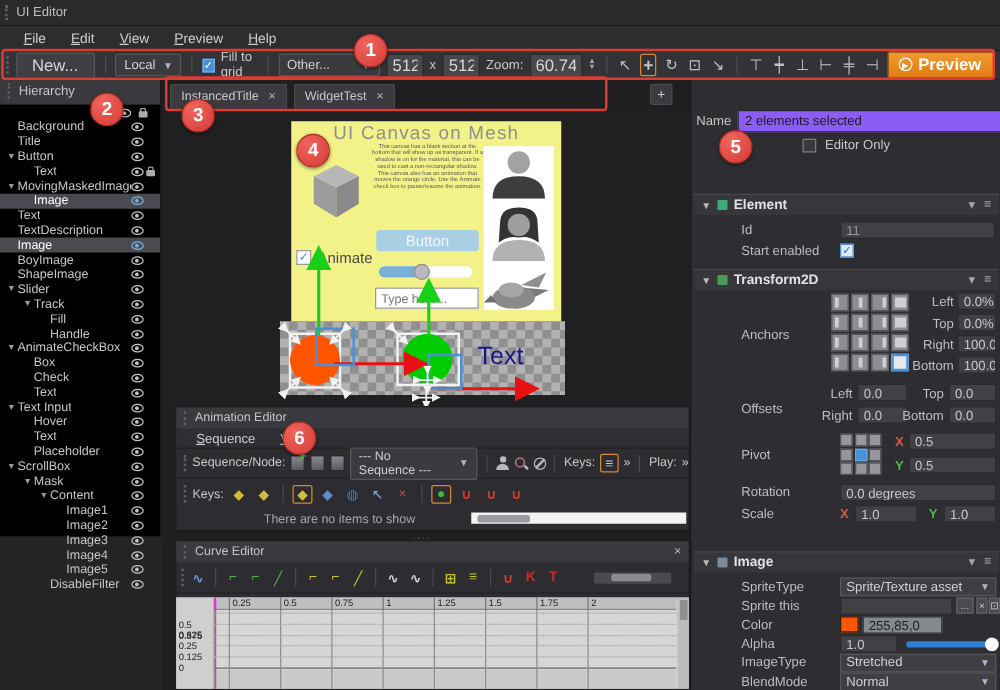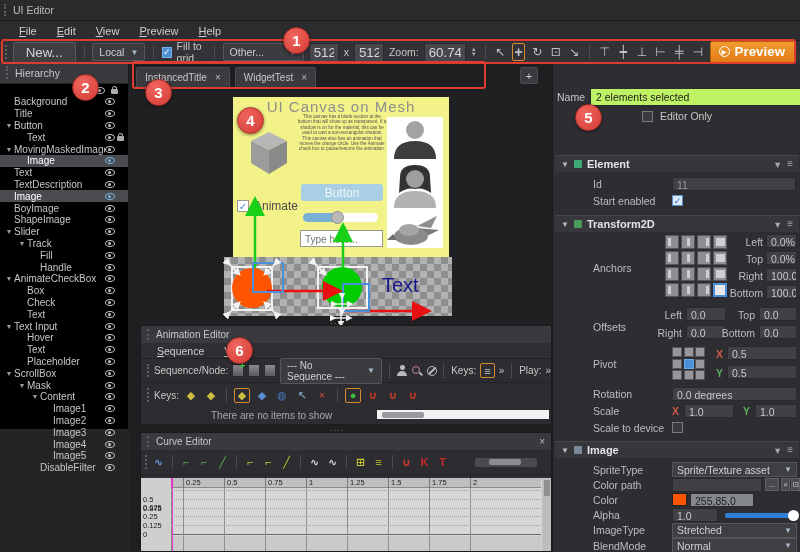--- a/index.html
+++ b/index.html
@@ -138,21 +138,21 @@
   .vline { position:absolute; top:10px; width:1px; height:63px; background:#8f8f8f; }
   .hdot { position:absolute; left:30px; width:370px; border-top:1px dotted #9f9f9f; }
   .zeroline { position:absolute; left:30px; width:370px; top:56px; border-top:1.5px solid #6a6a6a; }
   .botband { position:absolute; left:30px; top:58px; width:370px; height:15px; background:#c9c9c9; }
   .playhead { position:absolute; left:30px; top:0; width:1.5px; height:73px; background:#e038c8; }
   .vscroll { position:absolute; right:0px; top:0; width:9px; height:73px; background:#bdbdbd; }
   .vscroll .thumb { position:absolute; left:1.5px; top:2px; width:6px; height:16px; background:#8f8f8f; }
   
   .props { left:552px; top:63px; width:248px; height:489px; background:#2e2e32; border-left:1px solid #1a1a1c; font-size:10.5px; }
   .prow-name { position:absolute; left:0; top:25px; width:248px; display:flex; align-items:center; gap:5px; padding-left:4px; }
-  .namefield { width:216px; background:#bef264; color:#1b1c1e; padding:2px 5px; border:1px solid #2a2a2c; }
+  .namefield { width:216px; background:#8b5cf6; color:#1b1c1e; padding:2px 5px; border:1px solid #2a2a2c; }
   .prow-editoronly { position:absolute; left:0; top:47px; width:248px; display:flex; align-items:center; gap:7px; justify-content:center; }
   .addcomp { position:absolute; left:2px; top:65px; width:244px; height:20px; background:#3a3a3e;
     border:1px solid #4e4e53; color:#dcdcde; font-size:12px; display:flex; align-items:center; justify-content:center; }
   .sec-head { position:absolute; left:2px; width:244px; height:17px; background:#37373b; border-top:1px solid #47474b;
     display:flex; align-items:center; gap:5px; padding:0 6px; }
   .sec-head .tri { font-size:8px; color:#bbb; }
   .sec-head .sic { width:8px; height:8px; border-radius:1px; }
   .sec-head .title { font-weight:bold; font-size:11px; color:#e2e2e4; }
   .sec-head .right { margin-left:auto; display:flex; gap:7px; color:#a8a8aa; }
   .burger { font-size:10px; letter-spacing:0; }
@@ -866,44 +866,40 @@
       <span class="plabel">Rotation</span>
       <span class="pfield" style="left:119px;width:125px">0.0 degrees</span>
     </div>
     <div class="prow" style="top:340px">
       <span class="plabel">Scale</span>
       <span class="flabel axis-x" style="left:119px;width:10px;text-align:left">X</span>
       <span class="pfield" style="left:131px;width:50px">1.0</span>
       <span class="flabel axis-y" style="left:190px;width:10px;text-align:left">Y</span>
       <span class="pfield" style="left:202px;width:42px">1.0</span>
     </div>
-    <div class="prow" style="top:357px">
-      <span class="plabel">Scale to device</span>
-      <span class="cbx" style="position:absolute;left:119px"></span>
-    </div>
 
     <div class="sec-head" style="top:378px">
       <span class="tri">▼</span>
       <span class="sic" style="background:#7a8a9a"></span>
       <span class="title">Image</span>
       <span class="right">
           <span>▾</span>
           <span class="burger">≡</span>
         </span>
     </div>
     <div>
         <div class="prow" style="top: 399px;">
           <span class="plabel">SpriteType</span>
           <div class="pdrop" style="left: 119px; width: 125px;">
             <span class="pdrop-value">Sprite/Texture asset</span>
             <span class="dd-arrow">▼</span>
           </div>
         </div>
         <div class="prow" style="top: 414.2px;">
-          <span class="plabel">Color path</span>
+          <span class="plabel">Sprite this</span>
           <span class="pfield" style="left: 119px; width: 90px;"></span>
           <span class="pathbtn" style="left: 212px; width: 14px;">...</span>
           <span class="pathbtn" style="left: 228px; width: 9px;">×</span>
           <span class="pathbtn" style="left: 238px; width: 9px;">⊡</span>
         </div>
         <div class="prow" style="top: 429.4px;">
           <span class="plabel">Color</span>
           <span class="swatch" style="left: 119px; background: rgb(255, 85, 0);"></span>
           <span class="pfield" style="left: 137px; width: 64px; background: rgb(133, 136, 140); color: rgb(30, 30, 32);">255,85,0</span>
         </div>

